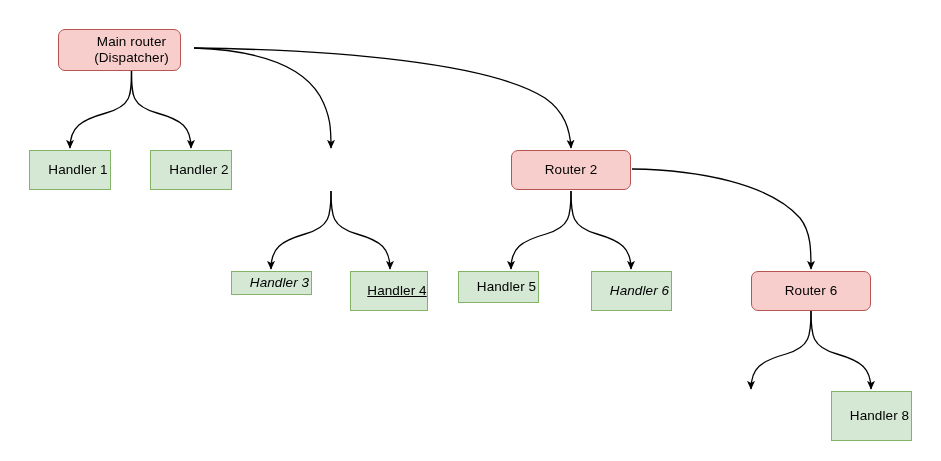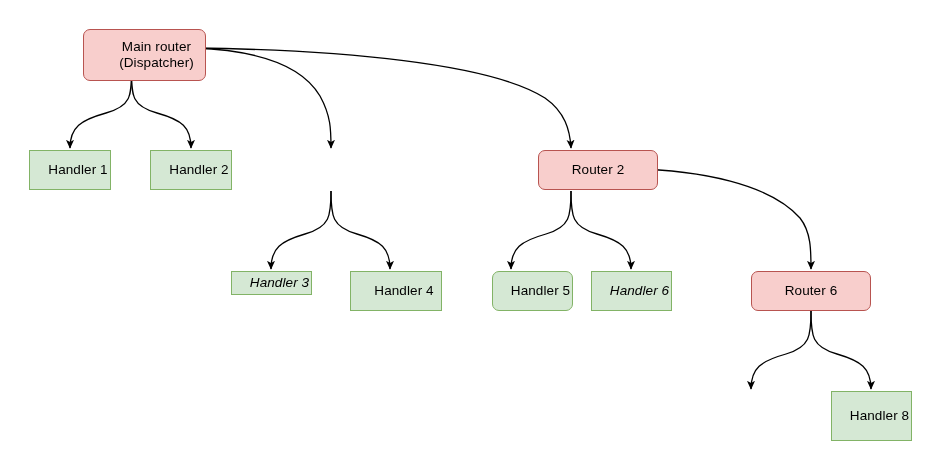--- a/index.html
+++ b/index.html
@@ -86,47 +86,47 @@
       <path d="M 571 191 C 571 216, 572 227, 597 234 C 621 241, 631 248, 631 269"></path>
 
       <path d="M 632 169 C 700 170, 770 184, 800 218 C 811 232, 811 250, 811 269"></path>
 
       <path d="M 811 311 C 811 336, 810 347, 786 354 C 761 361, 751 368, 751 389"></path>
 
       <path d="M 811 311 C 811 336, 812 347, 837 354 C 861 361, 871 368, 871 389"></path>
     </g>
   </svg>
 
-  <div class="node process" style="left:83px; top:29px; width:123px; height:52px;padding-left:24px;">
+  <div class="node process" style="left:58px; top:29px; width:123px; height:42px;padding-left:24px;">
     <span class="node-label">Main router
 (Dispatcher)</span>
   </div>
 
   <div class="node terminal" style="left:29px; top:150px; width:82px; height:40px;">
     <span class="node-label">Handler 1</span>
   </div>
 
   <div class="node terminal" style="left:150px; top:150px; width:82px; height:40px;text-align:right;">
     <span class="node-label">Handler 2</span>
   </div>
 
 
-  <div class="node process" style="left:538px; top:150px; width:120px; height:40px;">
+  <div class="node process" style="left:511px; top:150px; width:120px; height:40px;">
     <span class="node-label">Router 2</span>
   </div>
 
   <div class="node terminal" style="left:231px; top:271px; width:81px; height:24px;font-style:italic;">
     <span class="node-label">Handler 3</span>
   </div>
 
-  <div class="node terminal" style="left:350px; top:271px; width:92px; height:40px;">
+  <div class="node terminal" style="left:350px; top:271px; width:78px; height:40px;text-decoration:underline;">
     <span class="node-label">Handler 4</span>
   </div>
 
-  <div class="node terminal" style="left:492px; top:271px; width:81px; height:40px;border-radius:7px;">
+  <div class="node terminal" style="left:458px; top:271px; width:81px; height:32px;">
     <span class="node-label">Handler 5</span>
   </div>
 
   <div class="node terminal" style="left:591px; top:271px; width:81px; height:40px;font-style:italic;">
     <span class="node-label">Handler 6</span>
   </div>
 
   <div class="node process" style="left:751px; top:271px; width:120px; height:40px;">
     <span class="node-label">Router 6</span>
   </div>

